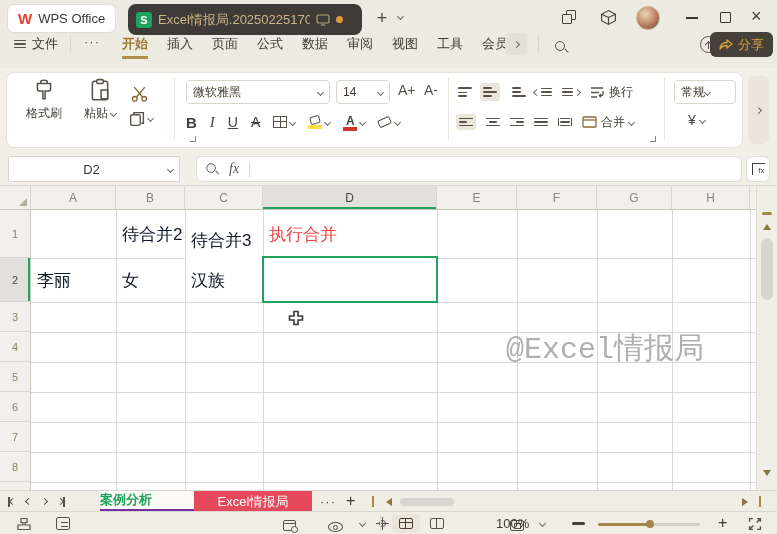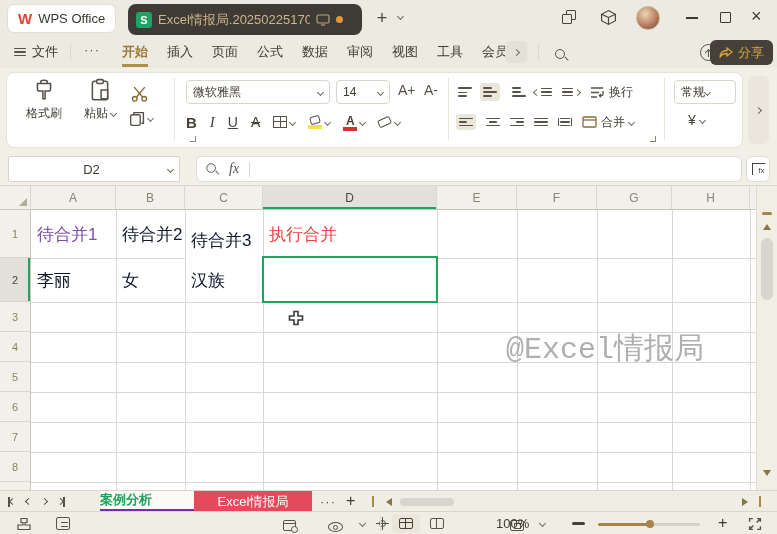--- a/index.html
+++ b/index.html
@@ -78,21 +78,21 @@
     <svg class="abs" style="left:600px;top:9px" width="17" height="17" viewBox="0 0 16 16" fill="none" stroke="#4A463E" stroke-width="1.1">
         <polygon points="8,1.5 14.5,5 14.5,11 8,14.5 1.5,11 1.5,5"></polygon>
         <path d="M8 8L14.5 5M8 8L1.5 5M8 8v6.5"></path>
       </svg>
     <span class="abs" style="left:636px;top:6px;width:24px;height:24px;border-radius:50%;background:radial-gradient(circle at 38% 32%,#EED4B4,#B97F63 55%,#6E4638 95%);border:1px solid #C9B68E"></span>
     <span class="abs" style="left:686px;top:17px;width:12px;height:2px;background:#3E3A33"></span>
     <span class="abs" style="left:720px;top:12px;width:11px;height:11px;border:1.4px solid #3E3A33;border-radius:1px"></span>
     <span class="abs" style="left:751px;top:6px;font-size:18px;color:#3E3A33">×</span>
   </div>
 
-  <div class="abs" style="left:0;top:36px;width:777px;height:32px">
+  <div class="abs" style="left:0;top:28px;width:777px;height:32px">
     <div class="abs flex" style="left:14px;top:0;height:32px;gap:6px">
       <span class="bars" style="width:12px">
           <i style="width:12px"></i>
           <i style="width:12px"></i>
           <i style="width:12px"></i>
         </span>
       <span style="font-size:13px">文件</span>
     </div>
     <div class="abs vdiv" style="left:70px;top:8px;height:16px"></div>
     <span class="abs" style="left:84px;top:6px;color:#55514A;letter-spacing:1px">···</span>
@@ -348,21 +348,20 @@
       <span class="gl" style="left:31px;top:146px;width:725px;height:1px"></span>
       <span class="gl" style="left:31px;top:176px;width:725px;height:1px"></span>
       <span class="gl" style="left:31px;top:206px;width:725px;height:1px"></span>
       <span class="gl" style="left:31px;top:236px;width:725px;height:1px"></span>
       <span class="gl" style="left:31px;top:266px;width:725px;height:1px"></span>
       <span class="gl" style="left:31px;top:296px;width:725px;height:1px"></span>
     </div>
 
     <div class="abs" style="left:506px;top:142px;font-size:30px;color:#AFAFAF;font-family:Liberation Mono, monospace;white-space:nowrap">@Excel情报局</div>
 
-    <div class="cell purple" style="left:32px;top:25px;width:84px;height:47px">待合并1</div>
     <div class="cell navy" style="left:117px;top:25px;width:68px;height:47px">待合并2</div>
     <div class="cell navy" style="left:186px;top:31px;width:77px;height:47px">待合并3</div>
     <div class="cell dark" style="left:264px;top:25px;width:170px;height:47px">执行合并</div>
     <div class="cell navy" style="left:32px;top:73px;width:84px;height:43px">李丽</div>
     <div class="cell navy" style="left:117px;top:73px;width:68px;height:43px">女</div>
     <div class="cell navy" style="left:186px;top:73px;width:77px;height:43px">汉族</div>
 
     <div class="abs" style="left:262px;top:70px;width:176px;height:47px;border:2px solid #1FA35F;background:#fff"></div>
 
     <svg class="abs" style="left:287px;top:123px" width="18" height="18" viewBox="0 0 18 18">

